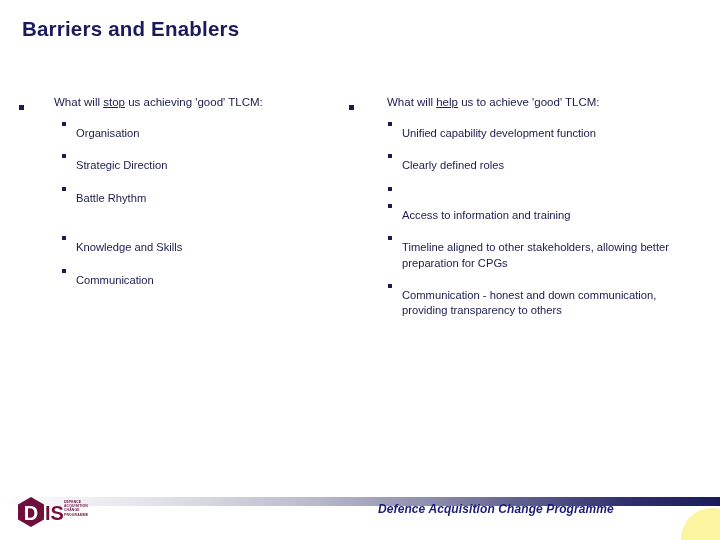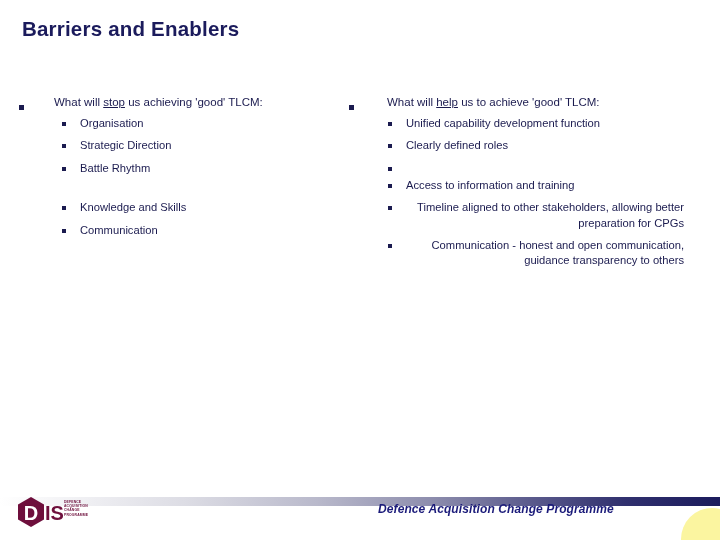--- a/index.html
+++ b/index.html
@@ -71,36 +71,37 @@
 
   .sub-list {
     margin: 0;
     padding: 0;
     list-style: none;
   }
   .sub-item {
     display: flex;
     align-items: flex-start;
     margin-bottom: 7px;
+    flex-direction: column;
   }
   .sub-item .bullet {
     width: 4px;
     height: 4px;
     background: #1b1b4f;
     flex: 0 0 4px;
     margin-top: 6px;
   }
   .sub-item .sub-text {
     font-size: 11.2px;
     line-height: 15.4px;
     color: #1b1b4f;
     margin-left: 14px;
   }
   .column.left  .sub-list { margin-left: 50px; }
-  .column.right .sub-list { margin-left: 46px; text-align: right; }
+  .column.right .sub-list { margin-left: 46px; }
   .column.left  .sub-item .sub-text { white-space: nowrap; }
   .column.right .sub-item .sub-text { max-width: 278px; }
 
   .spacer-line { height: 17px; }
 
   
   .footer-bar {
     position: absolute;
     left: 0;
     right: 0;
@@ -224,21 +225,21 @@
       <li class="sub-item">
         <span class="bullet"></span>
         <span class="sub-text">Access to information and training</span>
       </li>
       <li class="sub-item">
         <span class="bullet"></span>
         <span class="sub-text">Timeline aligned to other stakeholders, allowing better preparation for CPGs</span>
       </li>
       <li class="sub-item">
         <span class="bullet"></span>
-        <span class="sub-text">Communication - honest and open communication, guidance transparency to others</span>
+        <span class="sub-text">Communication - honest and down communication, providing transparency to others</span>
       </li>
     </ul>
   </div>
 
   <div class="yellow-blob"></div>
 
   <div class="footer-bar"></div>
 
   <div class="footer-text">Defence Acquisition Change Programme</div>
 

